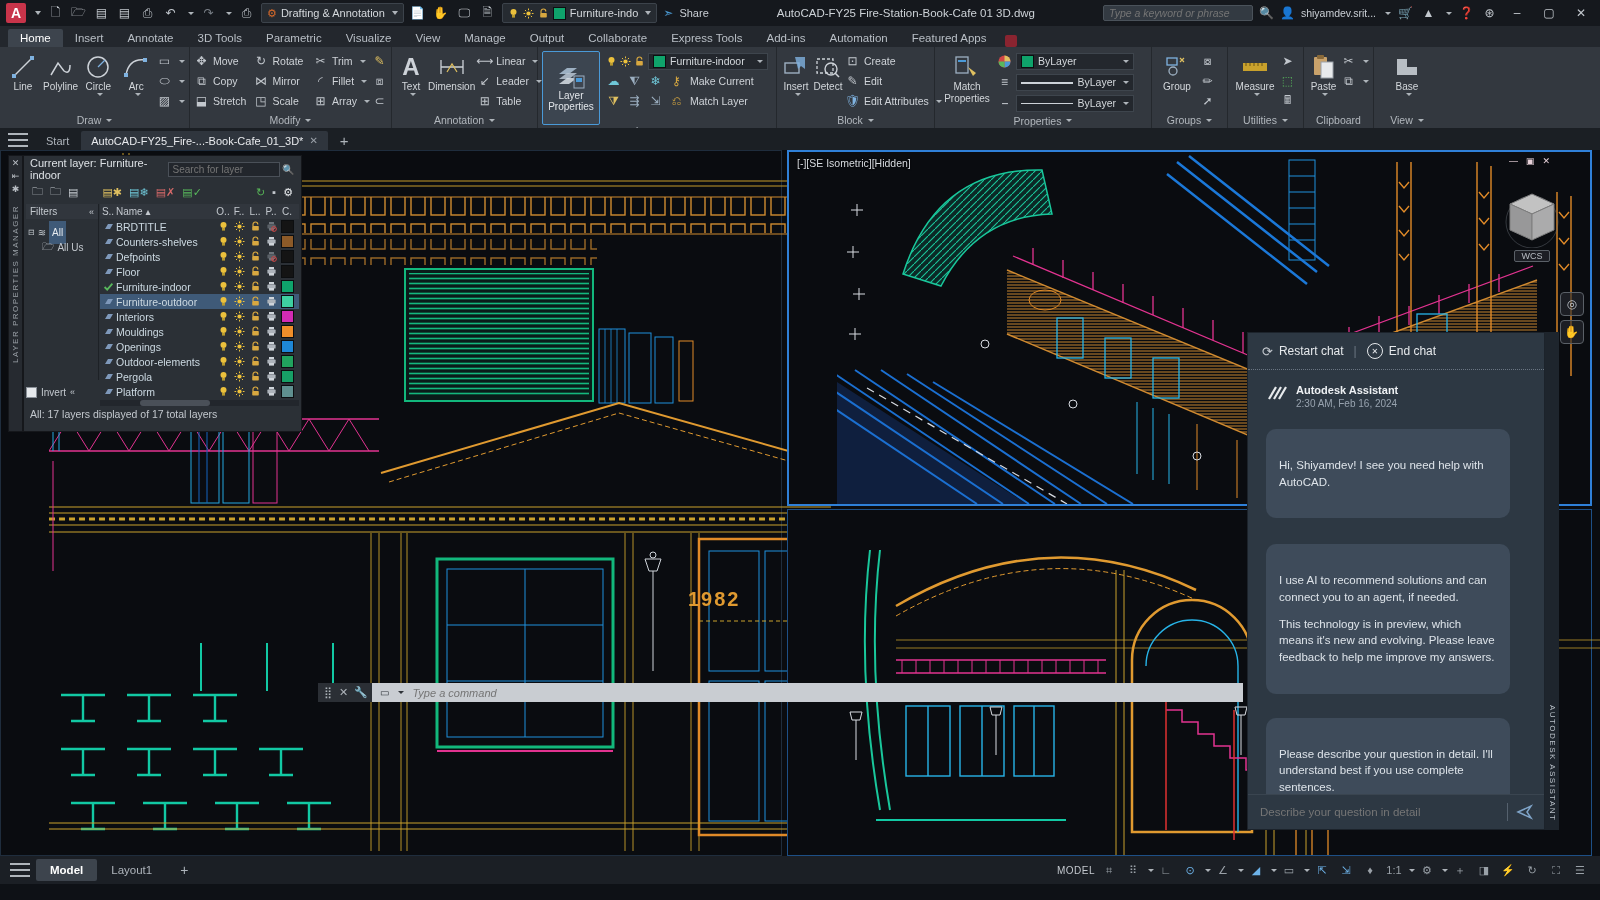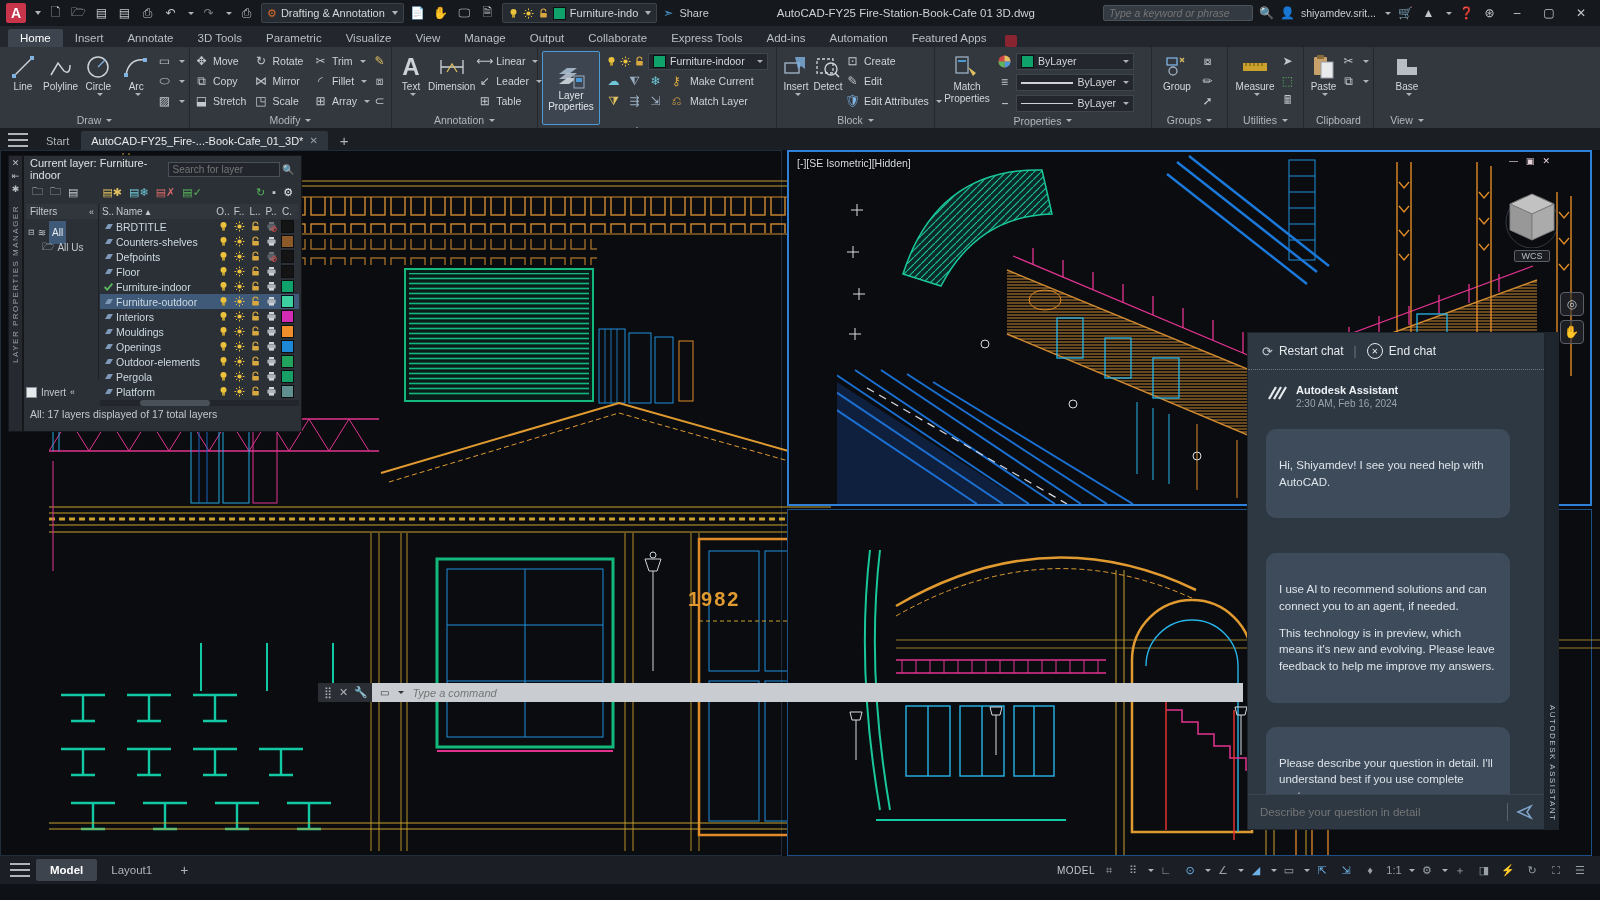--- a/index.html
+++ b/index.html
@@ -1357,21 +1357,21 @@
             <path d="M3 15 L10 3 M8 15 L15 3 M13 15 L20 3" stroke="#e6e9ec" stroke-width="2.2"></path>
           </svg>
         <div>
           <div class="a-name">Autodesk Assistant</div>
           <div class="a-time">2:30 AM, Feb 16, 2024</div>
         </div>
       </div>
       <div class="bubble">
           <p>Hi, Shiyamdev! I see you need help with AutoCAD.</p>
         </div>
-      <div class="bubble" style="margin-top:35px">
+      <div class="bubble" style="margin-top:26px">
         <p>I use AI to recommend solutions and can connect you to an agent, if needed.</p>
         <p>This technology is in preview, which means it's new and evolving. Please leave feedback to help me improve my answers.</p>
       </div>
       <div class="bubble" style="margin-top:24px">
           <p>Please describe your question in detail. I'll understand best if you use complete sentences.</p>
         </div>
     </div>
     <div class="a-input">
       <input placeholder="Describe your question in detail" style="">
       <span class="a-divider"></span>

